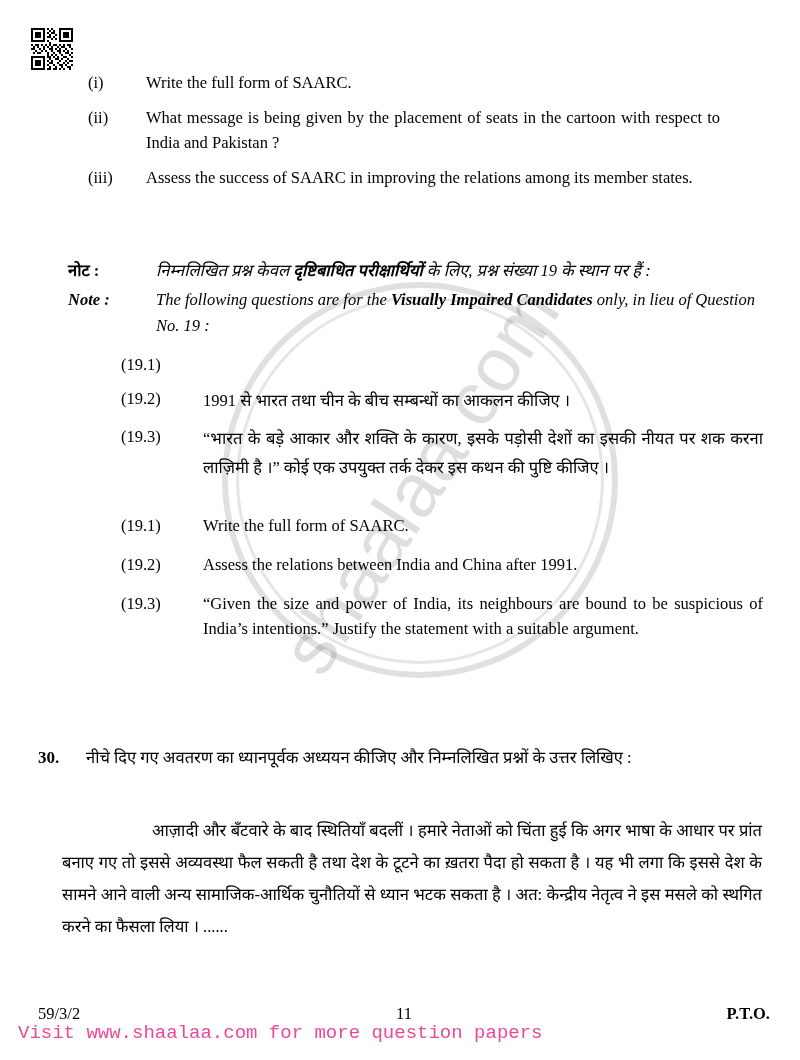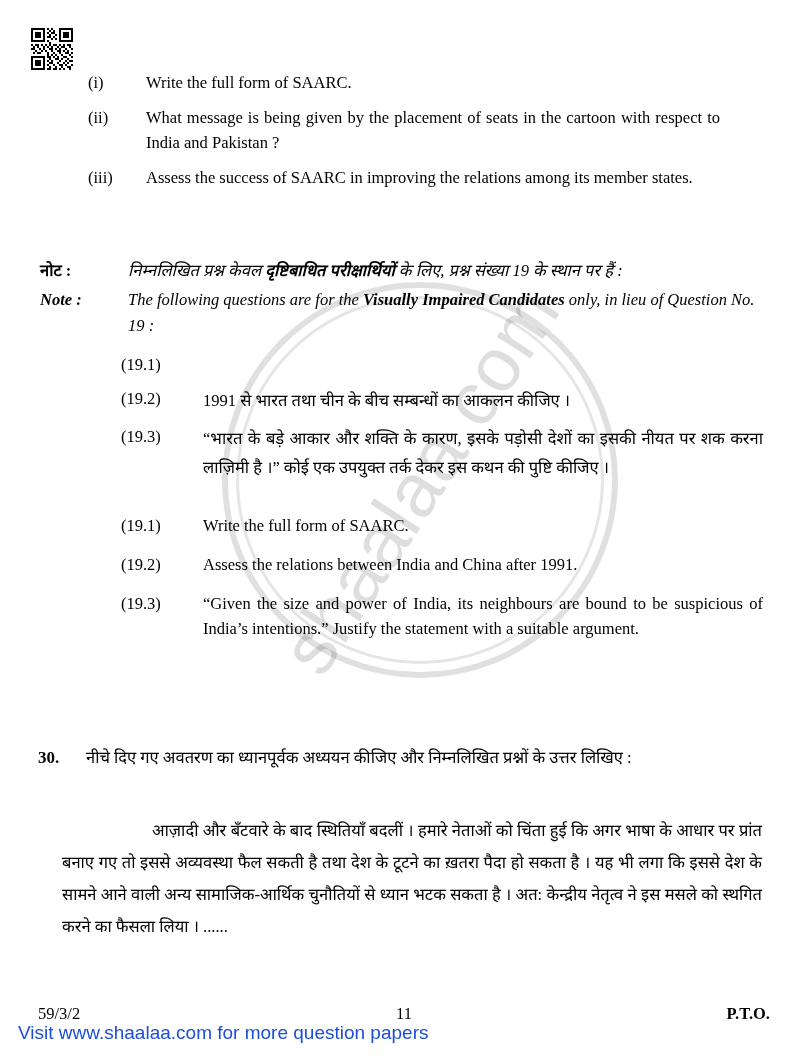--- a/index.html
+++ b/index.html
@@ -84,21 +84,21 @@
   .justify { text-align: justify; text-align-last: left; }
 
   
   .roman-list { position: absolute; left: 88px; top: 70px; width: 632px; }
   .roman-item { display: flex; margin-bottom: 10px; }
   .roman-item .marker { width: 58px; }
   .roman-item .qbody { width: 574px; }
 
   
   .note-block { position: absolute; left: 40px; top: 258px; width: 720px; }
-  .note-line { display: flex; align-items: flex-start; margin-bottom: 3px; }
+  .note-line { display: flex; align-items: flex-start; margin-bottom: 3px; margin-left: 28px; }
   .note-label {
     flex: 0 0 88px;
     font-weight: bold;
     font-style: italic;
     font-size: 16.5px;
     line-height: 26px;
   }
   .note-label.hindi {
     font-style: normal;
     font-family: "Liberation Serif", "DejaVu Sans", sans-serif;
@@ -192,24 +192,24 @@
     position: absolute;
     right: 0;
     top: 0;
     font-weight: bold;
     font-size: 16.5px;
   }
   .overlay-banner {
     position: absolute;
     left: 18px;
     top: 1022px;
-    font-family: Liberation Sans, sans-serif;
+    font-family: Liberation Mono, monospace;
     font-size: 19px;
     line-height: 22px;
-    color: #1d4ed8;
+    color: #ec4899;
     z-index: 4;
     white-space: nowrap;
   }
 </style>
 </head>
 <body>
 
 <div class="page">
 
   <div class="watermark">

